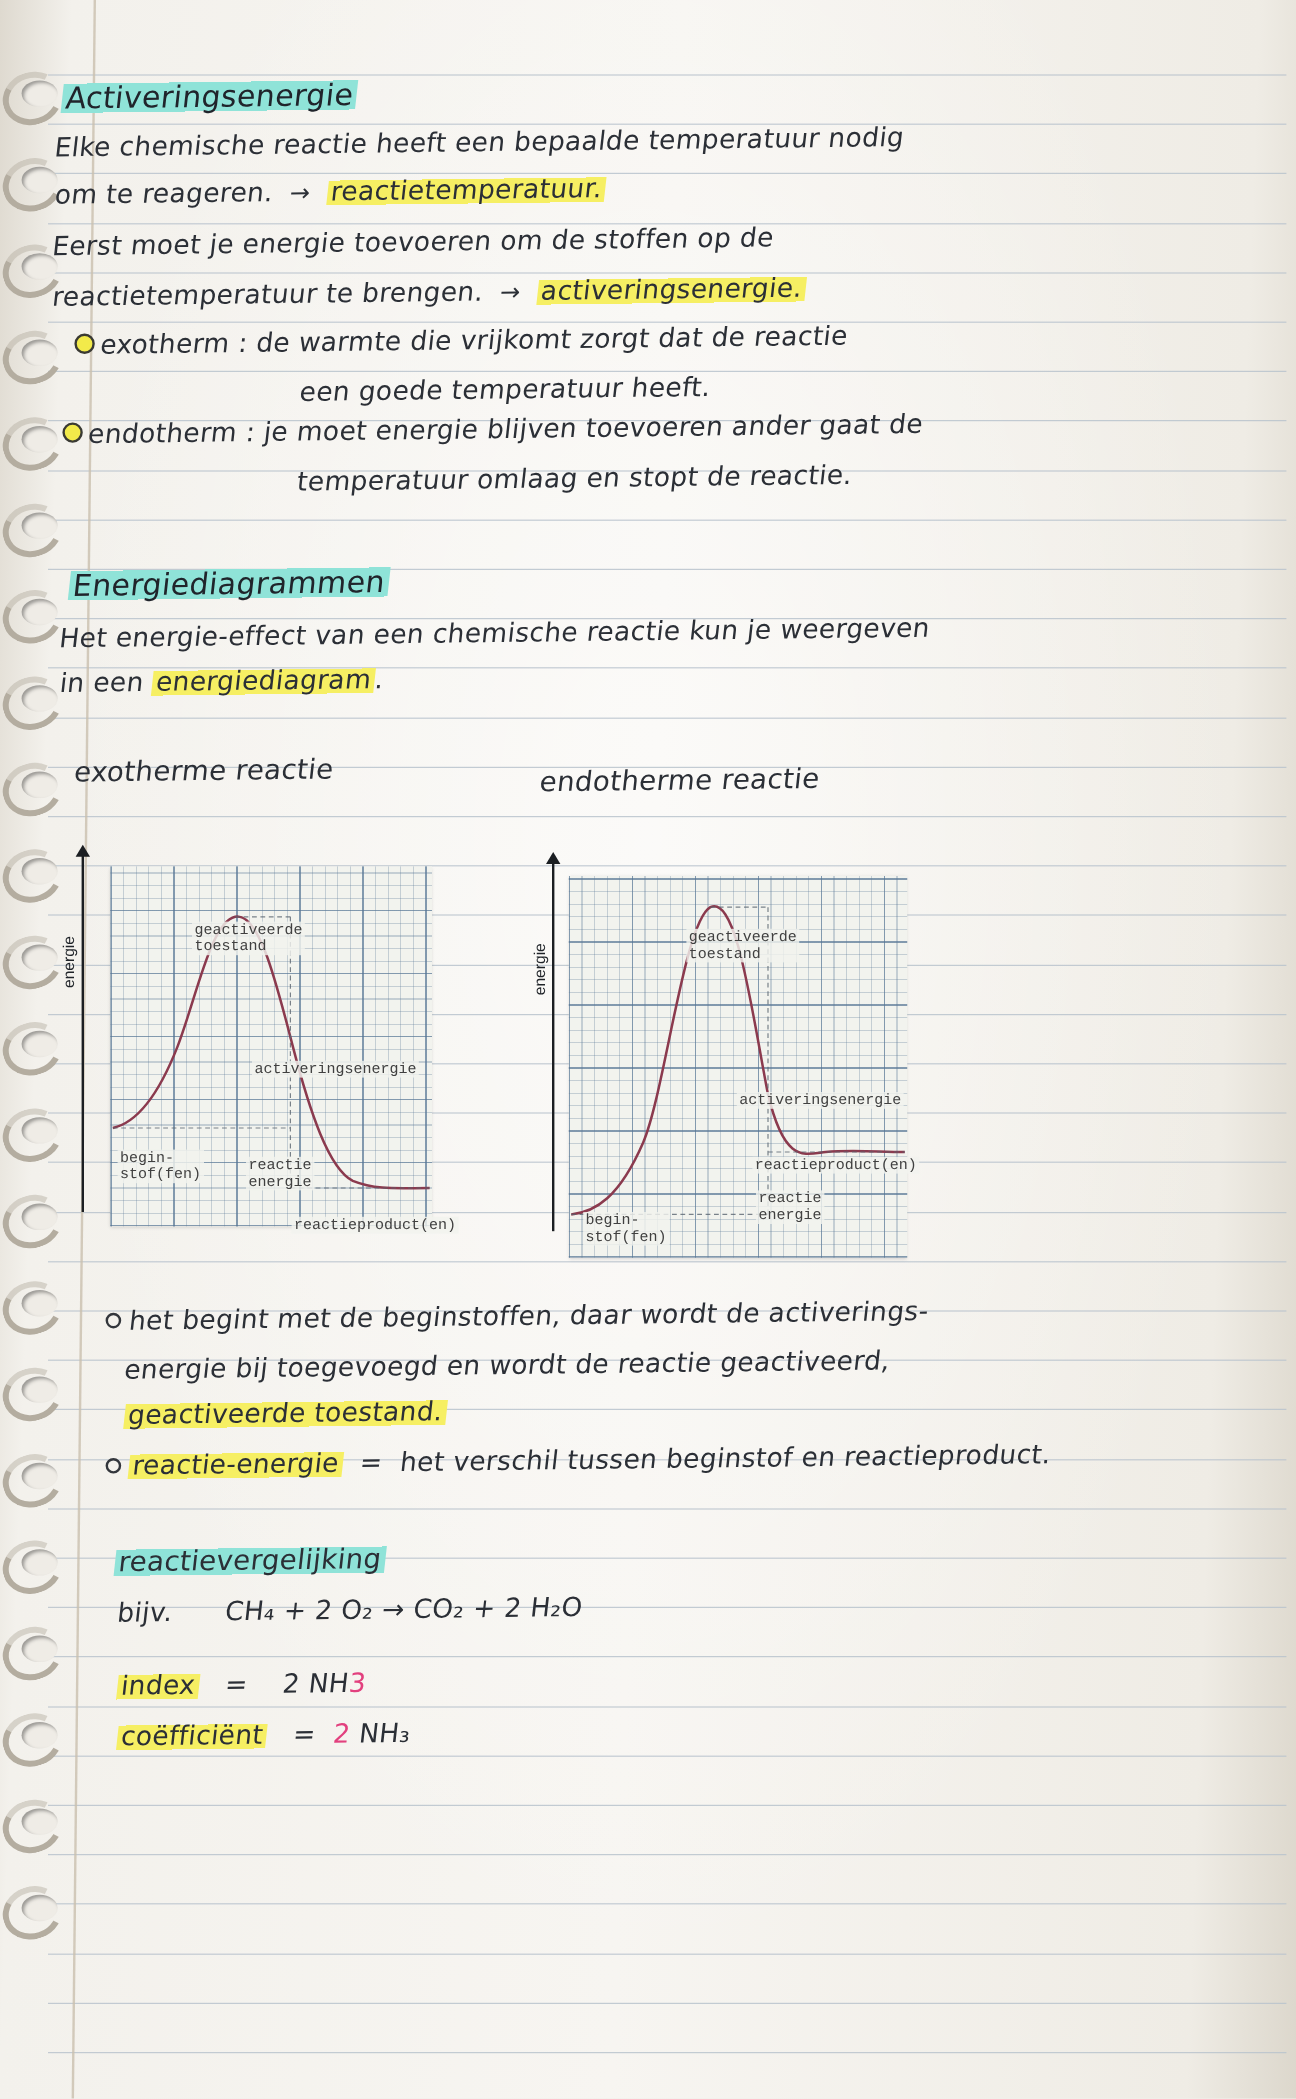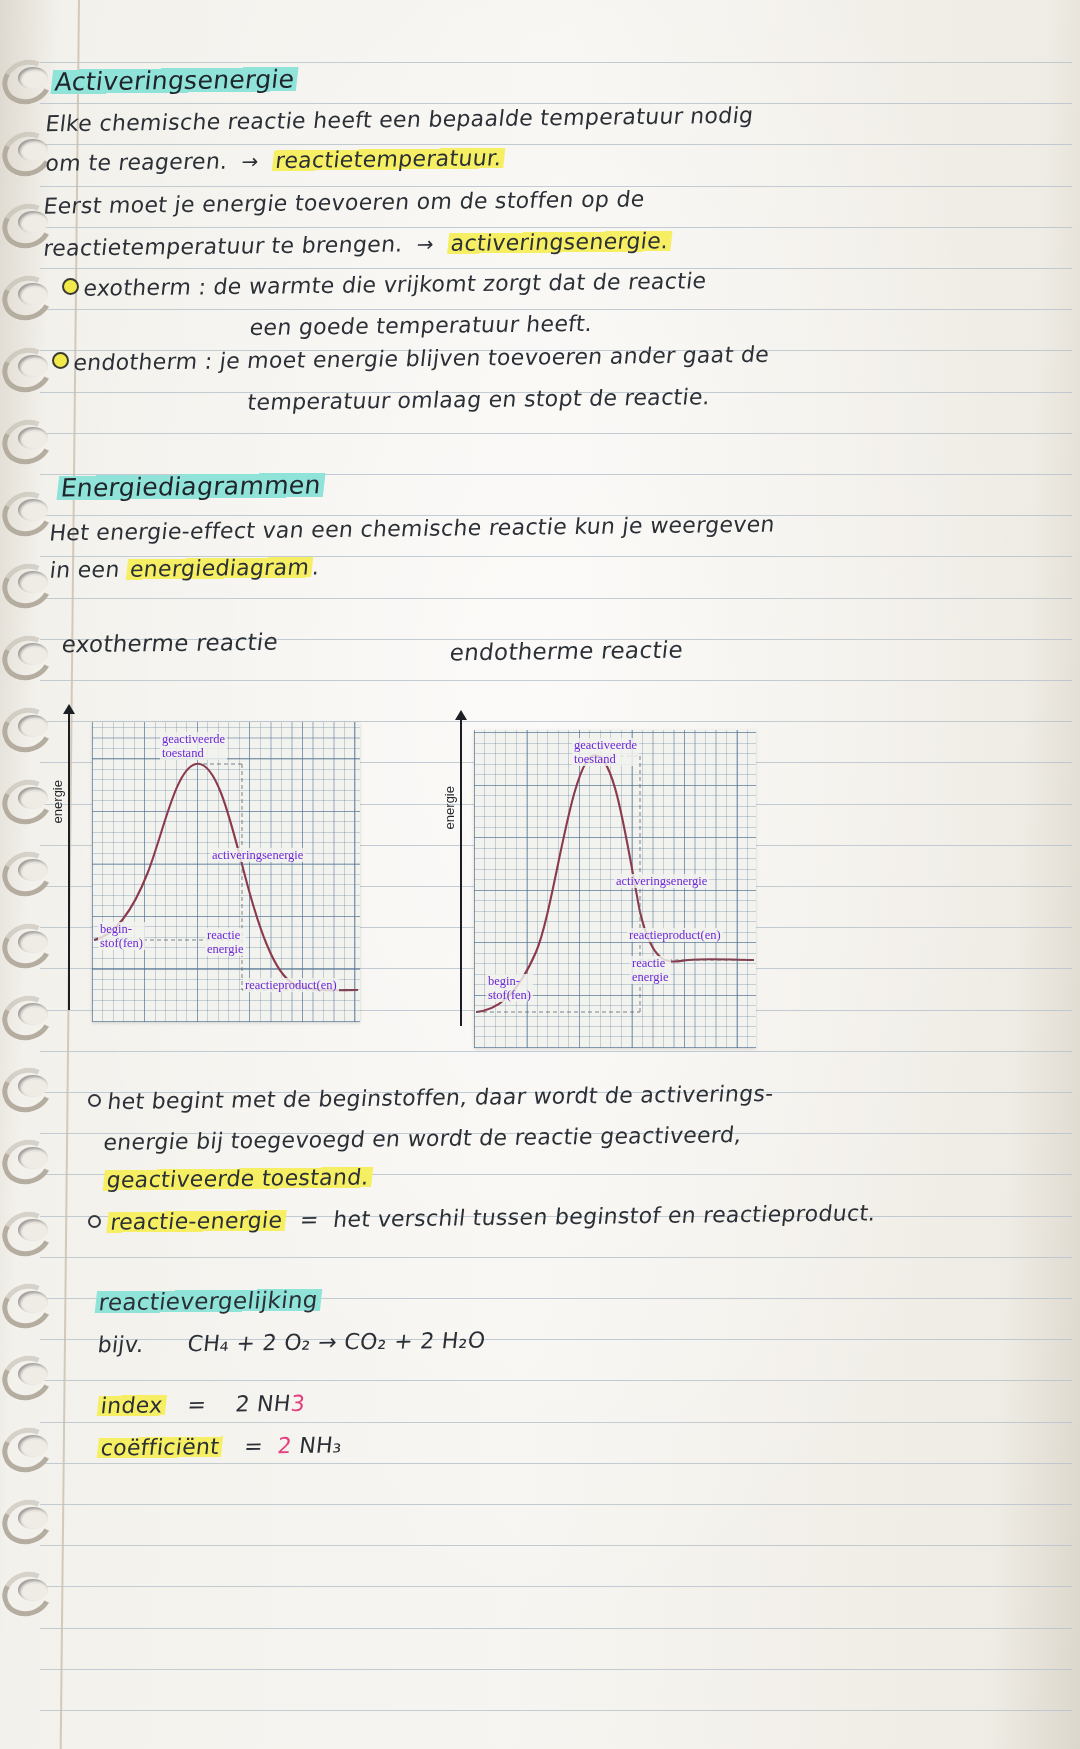--- a/index.html
+++ b/index.html
@@ -147,25 +147,26 @@
     font-size: 13px;
     color: #1f2328;
     font-family: "Liberation Sans", sans-serif;
     writing-mode: vertical-rl;
     transform: rotate(180deg);
   }
   .dlabel {
     position: absolute;
     font-size: 12.5px;
     line-height: 14px;
-    color: #6d28d9;
-    font-family: Liberation Serif, serif;
+    color: #404040;
+    font-family: Liberation Mono, monospace;
     background: rgba(242,243,238,.82);
     padding: 0 2px;
     white-space: pre;
+    margin-top: 36px;
   }
   .axis-line {
     position: absolute;
     background: #1b1e22;
   }
 
   .sub-head {
     font-size: 23px;
     transform: skewX(-7deg) rotate(-0.7deg);
   }

